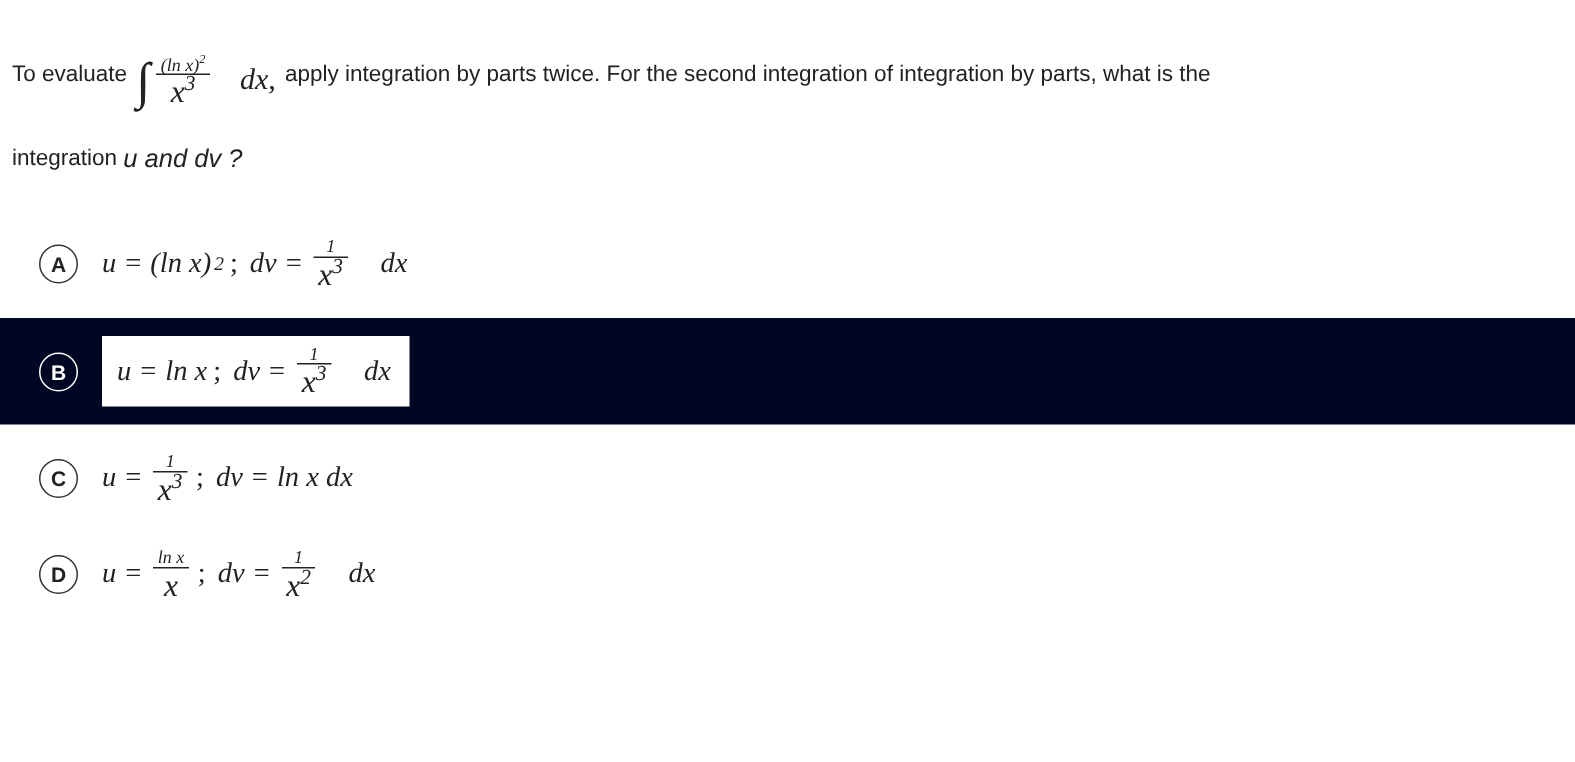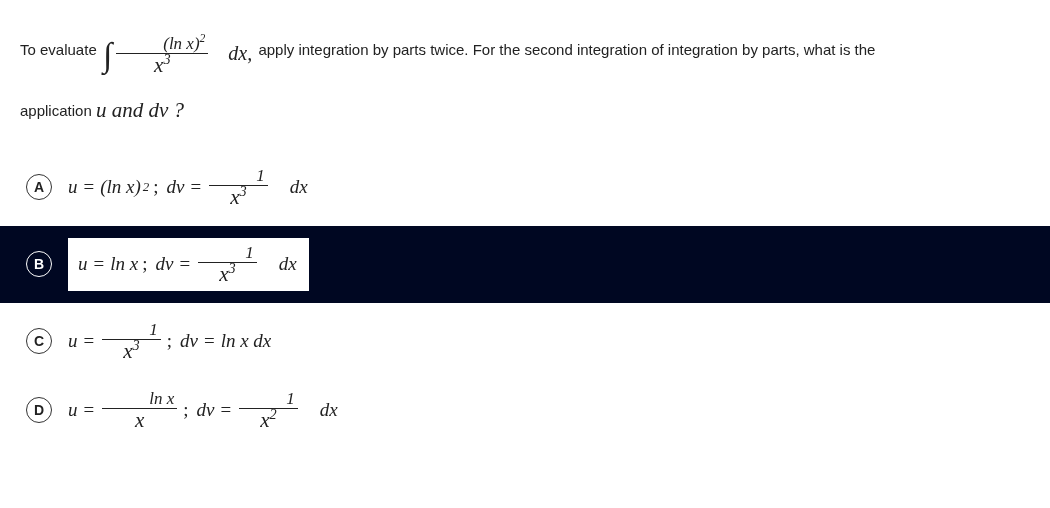--- a/index.html
+++ b/index.html
@@ -6,21 +6,21 @@
   body {
     font-family: "Segoe UI", Arial, sans-serif;
     font-size: 15px;
     color: #222;
     background: #fff;
     width: 1050px;
     height: 508px;
     padding: 0;
   }
   .stem {
-    padding: 12px 10px 10px 20px;
+    padding: 12px 10px 10px 8px;
     line-height: 2.2;
   }
   .stem .text { vertical-align: middle; }
 
   .integral-expr {
     display: inline-block;
     vertical-align: middle;
     font-family: "Cambria Math", "Times New Roman", serif;
     font-style: italic;
     font-size: 20px;
@@ -36,25 +36,25 @@
   }
   .frac {
     display: inline-block;
     text-align: center;
     vertical-align: middle;
     font-family: "Cambria Math", "Times New Roman", serif;
     font-style: italic;
     line-height: 1.05;
     margin: 0 2px;
   }
-  .frac .num { display:block; padding: 0 3px; font-size: 17px; margin-left: 44px;}
+  .frac .num { display:block; padding: 0 3px; font-size: 12px;}
   .frac .den { display:block; border-top: 1.3px solid #222; padding: 0 3px; font-size: 21px;}
   .sup { font-size: 0.68em; vertical-align: super; line-height:0;}
   .dx { font-style: italic; margin-left: 18px;}
-  .uanddv { font-family: Liberation Serif, serif; font-style: italic; font-size: 21px; vertical-align: middle;}
+  .uanddv { font-family: Liberation Sans, sans-serif; font-style: italic; font-size: 17px; vertical-align: middle;}
 
   .options {
     padding: 6px 0 0 0;
   }
   .option {
     display: flex;
     align-items: center;
     gap: 16px;
     padding: 10px 20px;
     margin: 8px 6px;
@@ -104,21 +104,21 @@
 </head>
 <body>
 
 <div class="stem">
   <span class="text">To evaluate</span>
   <span class="integral-expr">
     <span class="int-sign">∫</span><span class="frac"><span class="num"><span>(ln x)</span><span class="sup">2</span></span><span class="den"><span>x</span><span class="sup">3</span></span></span><span class="dx">dx,</span>
   </span>
   <span class="text">apply integration by parts twice. For the second integration of integration by parts, what is the</span>
   <br>
-  <span class="text">application</span>
+  <span class="text">integration</span>
   <span class="uanddv">u and dv ?</span>
 </div>
 
 <div class="options">
 
   <div class="option">
     <div class="circle">A</div>
     <div class="math">
       <span>u</span>
       <span class="eq">=</span>

